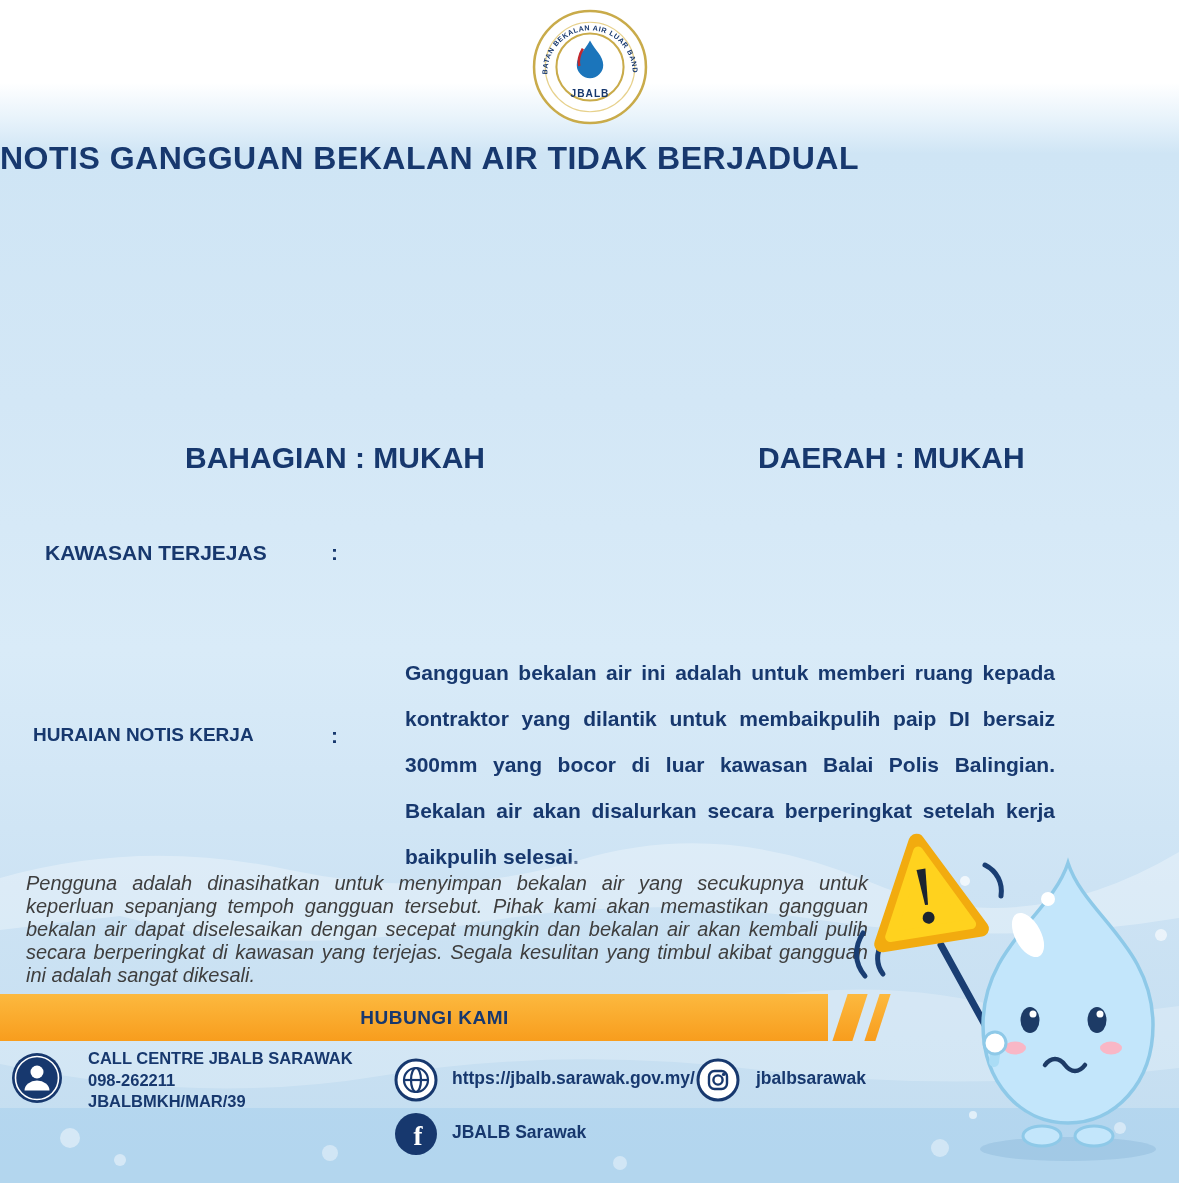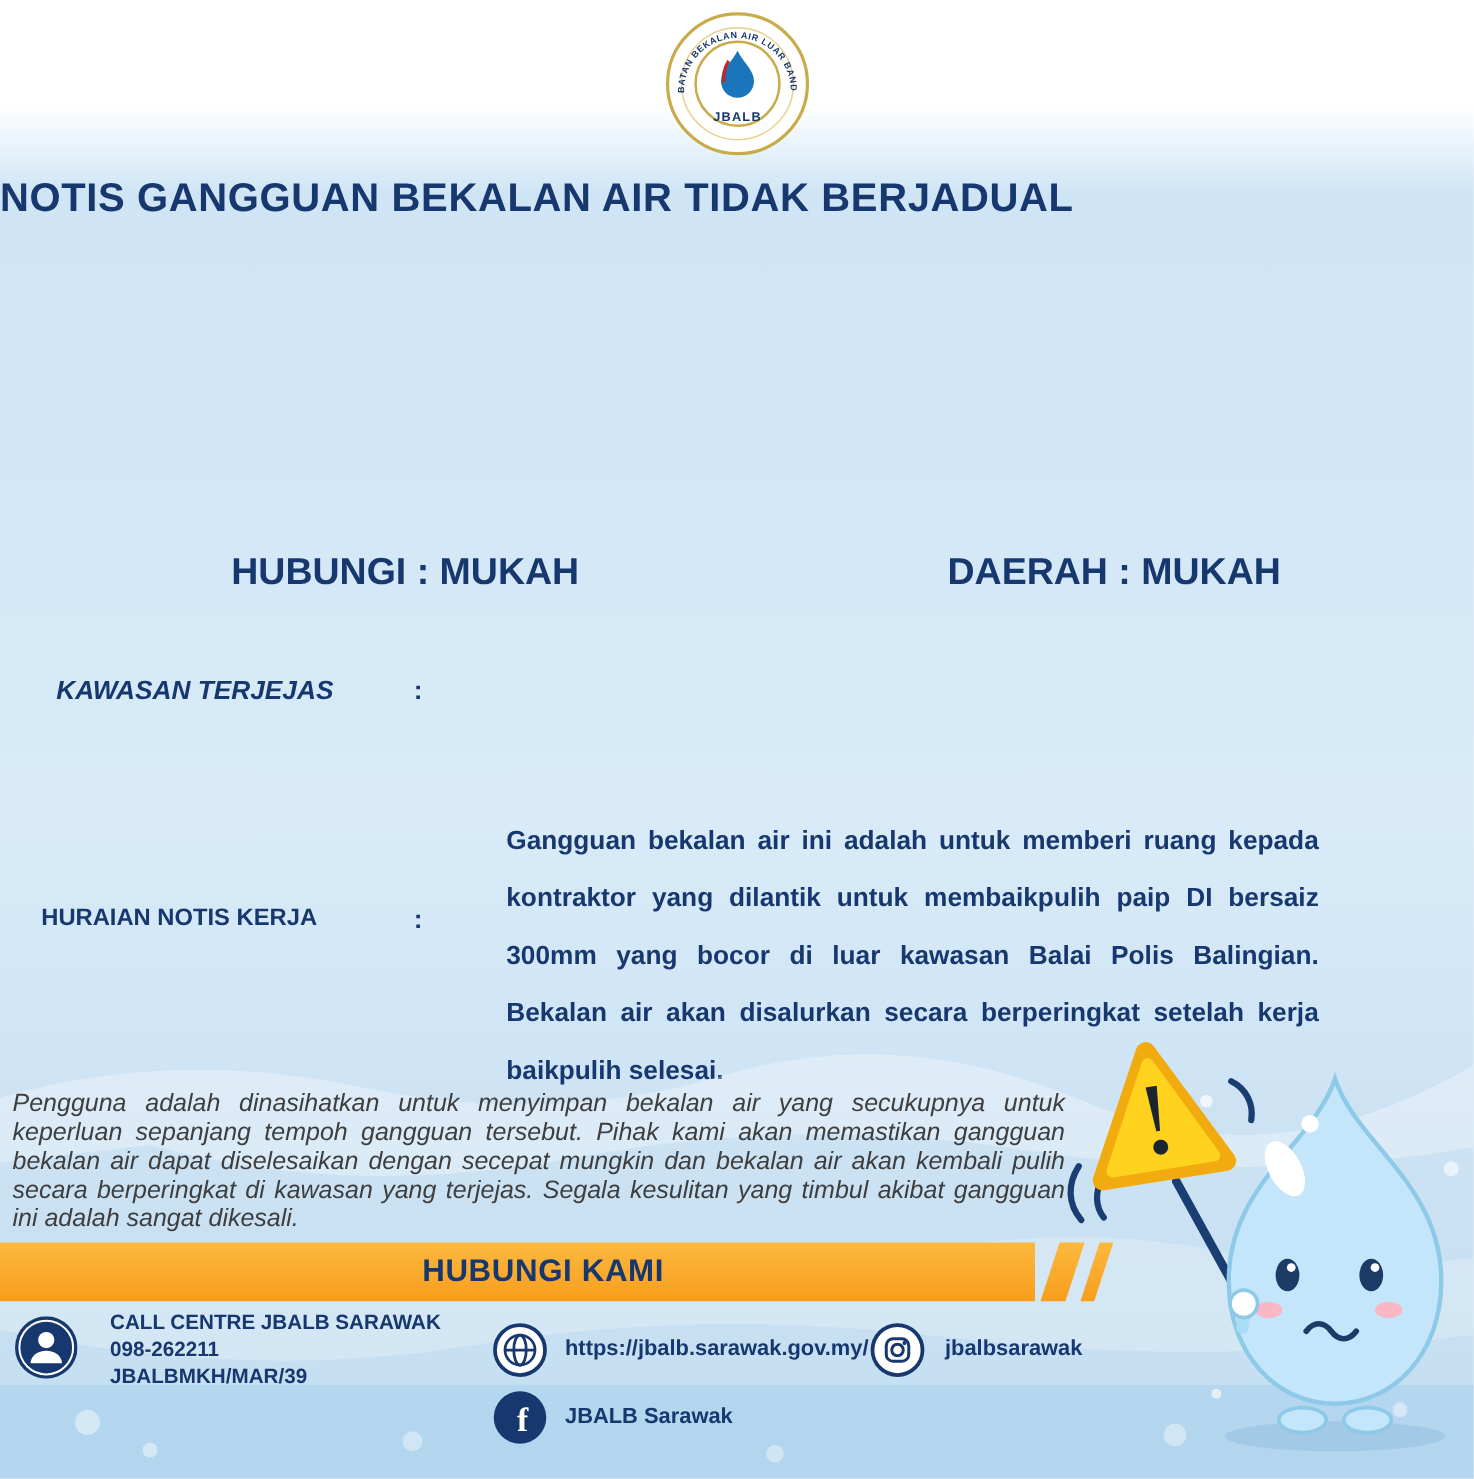--- a/index.html
+++ b/index.html
@@ -23,44 +23,44 @@
   .date-band{
     left:0;top:204px;width:1179px;height:190px;
     background:linear-gradient(180deg,#fcb93f 0%,#f9a625 45%,#f89d1d 100%);
     display:flex;align-items:center;justify-content:center;
   }
   .date-text{font-size:41px;font-weight:bold;color:#17386e;letter-spacing:.5px;}
   
   .bahagian{left:185px;top:441px;font-size:30px;font-weight:bold;}
   .daerah{left:758px;top:441px;font-size:30px;font-weight:bold;}
   
-  .kawasan-label{left:45px;top:541px;font-size:21px;font-weight:bold;font-style:italic;}
+  .kawasan-label{left:45px;top:541px;font-size:21px;font-weight:bold;}
   .kawasan-colon{left:331px;top:541px;font-size:21px;font-weight:bold;}
   .kawasan-value{left:405px;top:541px;width:680px;font-size:20.5px;font-weight:bold;}
   
   .huraian-label{left:33px;top:724px;font-size:19px;font-weight:bold;}
   .huraian-colon{left:331px;top:724px;font-size:21px;font-weight:bold;}
   .huraian-text{
     left:405px;top:650px;width:650px;
     font-size:21px;font-weight:bold;line-height:46px;
     text-align:justify;color:#17386e;
   }
   
   .advisory{
-    left:10px;top:872px;width:842px;
+    left:26px;top:872px;width:842px;
     font-size:20px;font-style:italic;color:#3e3e3e;
     line-height:23px;text-align:justify;
   }
   
   .hubungi-band{
     left:0;top:994px;width:828px;height:47px;
     background:linear-gradient(180deg,#fcb93f,#f89d1d);
     display:flex;align-items:center;justify-content:center;
   }
-  .hubungi-text{font-size:25px;font-weight:bold;color:#17386e;letter-spacing:.5px;margin-left:41px;}
+  .hubungi-text{font-size:19px;font-weight:bold;color:#17386e;letter-spacing:.5px;margin-left:41px;}
   .stripe{top:994px;height:47px;background:linear-gradient(180deg,#fcb93f,#f89d1d);}
   .stripe1{left:840px;width:20px;transform:skewX(-18deg);}
   .stripe2{left:872px;width:11px;transform:skewX(-18deg);}
   
   .cc-icon{left:12px;top:1053px;width:50px;height:50px;}
   .cc-text{left:88px;top:1048px;font-size:16.5px;font-weight:bold;line-height:21.5px;}
   .globe-icon{left:394px;top:1058px;width:44px;height:44px;}
   .website{left:452px;top:1068px;font-size:17.5px;font-weight:bold;}
   .ig-icon{left:696px;top:1058px;width:44px;height:44px;}
   .ig-text{left:756px;top:1068px;font-size:17.5px;font-weight:bold;}
@@ -93,21 +93,21 @@
       <circle cx="58" cy="58" r="33" fill="#ffffff" stroke="#c9ab4a" stroke-width="2"></circle>
       <path d="M58,32 C63,42 71,47 71,56 a13,13 0 1 1 -26,0 C45,47 53,42 58,32 Z" fill="#1b75bb"></path>
       <path d="M51,40 C47.5,46 46,51 47.5,57" stroke="#c1272d" stroke-width="2.5" fill="none"></path>
       <text x="58" y="87" font-size="10" font-weight="bold" fill="#17386e" text-anchor="middle" letter-spacing="1">JBALB</text>
     </svg>
   </div>
 
   <h1 class="abs title" style="margin:0;">NOTIS GANGGUAN BEKALAN AIR TIDAK BERJADUAL</h1>
 
 
-  <div class="abs bahagian navy">HUBUNGI : MUKAH</div>
+  <div class="abs bahagian navy">BAHAGIAN : MUKAH</div>
   <div class="abs daerah navy">DAERAH : MUKAH</div>
 
   <div class="abs kawasan-label navy">KAWASAN TERJEJAS</div>
   <div class="abs kawasan-colon navy">:</div>
 
   <div class="abs huraian-label navy">HURAIAN NOTIS KERJA</div>
   <div class="abs huraian-colon navy">:</div>
   <div class="abs huraian-text">Gangguan bekalan air ini adalah untuk memberi ruang kepada kontraktor yang dilantik untuk membaikpulih paip DI bersaiz 300mm yang bocor di luar kawasan Balai Polis Balingian. Bekalan air akan disalurkan secara berperingkat setelah kerja baikpulih selesai.</div>
 
   <svg class="abs water" viewBox="0 0 1179 375">

